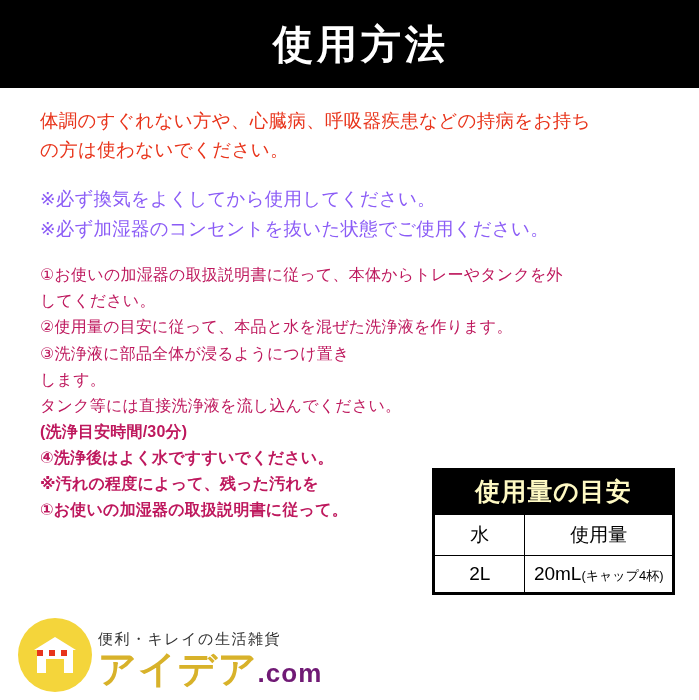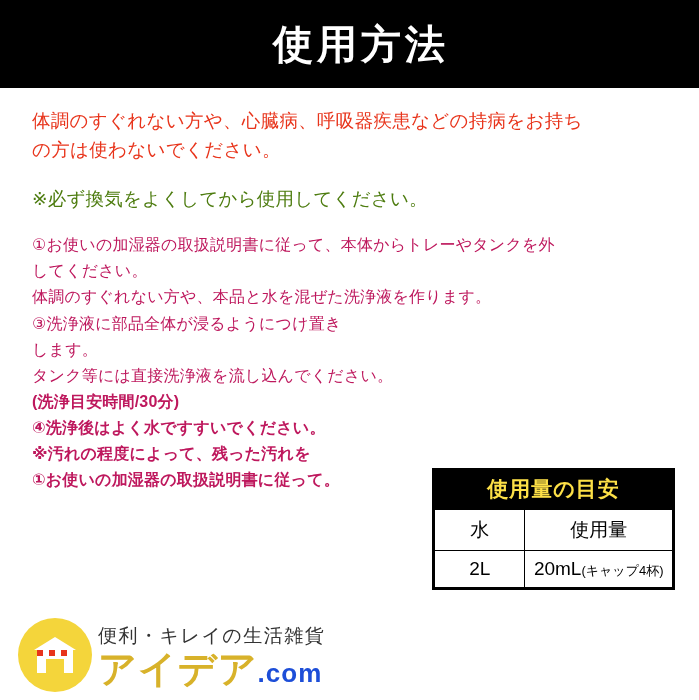--- a/index.html
+++ b/index.html
@@ -36,34 +36,34 @@
     color: #ffffff;
     font-size: 40px;
     font-weight: bold;
     letter-spacing: 4px;
     line-height: 1;
     font-family: "DejaVu Sans", "Liberation Sans", sans-serif;
   }
 
   
   .content {
-    padding: 0 32px;
+    padding: 0 40px;
     box-sizing: border-box;
     position: relative;
   }
   .warning {
     color: #e8341b;
     font-size: 18.5px;
     line-height: 1.55;
     margin-top: 19px;
     letter-spacing: 0.3px;
   }
   .note-block {
     margin-top: 20px;
-    color: #4d7c0f;
+    color: #8b5cf6;
     font-size: 18.5px;
     line-height: 1.62;
     letter-spacing: 0.2px;
   }
   .steps-block {
     margin-top: 18px;
     color: #be185d;
     font-size: 16px;
     line-height: 1.63;
     letter-spacing: 0.2px;
@@ -85,23 +85,23 @@
     position: absolute;
     right: 24px;
     top: 468px;
     width: 243px;
     border: 2px solid #000000;
     box-sizing: border-box;
     background: #ffffff;
   }
   .usage-table .tbl-title {
     background: #000000;
-    color: #fde047;
+    color: #fef9c3;
     text-align: center;
-    font-size: 21px;
+    font-size: 25px;
     font-weight: bold;
     padding: 5px 0 6px;
     letter-spacing: 1px;
   }
   .usage-table table {
     border-collapse: collapse;
     width: 100%;
   }
   .usage-table th,
   .usage-table td {
@@ -144,34 +144,34 @@
     left: 50%;
     top: 50%;
     transform: translate(-50%, -50%);
     width: 46px;
     height: 40px;
   }
   .footer-text {
     padding-bottom: 4px;
   }
   .footer-tag {
-    font-size: 19px;
+    font-size: 15px;
     color: #333333;
     letter-spacing: 1.5px;
     margin-bottom: 1px;
   }
   .footer-brand {
     font-size: 38px;
     color: #d8b22a;
     font-weight: bold;
     line-height: 1;
     letter-spacing: 1px;
   }
   .footer-brand .dotcom {
-    color: #1d4ed8;
+    color: #701a75;
     font-size: 26px;
     font-weight: bold;
   }
 </style>
 </head>
 <body>
 
 <div class="page">
 
   <div class="header">
@@ -180,26 +180,27 @@
 
   <div class="content">
 
     <div class="warning">
       <p>体調のすぐれない方や、心臓病、呼吸器疾患などの持病をお持ち</p>
       <p>の方は使わないでください。</p>
     </div>
 
     <div class="note-block">
       <p>※必ず換気をよくしてから使用してください。</p>
+      <p>※必ず加湿器のコンセントを抜いた状態でご使用ください。</p>
     </div>
 
     <div class="steps-block">
       <p>①お使いの加湿器の取扱説明書に従って、本体からトレーやタンクを外</p>
       <p>してください。</p>
-      <p>体調のすぐれない方や、本品と水を混ぜた洗浄液を作ります。</p>
+      <p>②使用量の目安に従って、本品と水を混ぜた洗浄液を作ります。</p>
       <p>③洗浄液に部品全体が浸るようにつけ置き</p>
       <p>します。</p>
       <p>タンク等には直接洗浄液を流し込んでください。</p>
       <div class="lower-steps">
         <p>(洗浄目安時間/30分)</p>
         <p>④洗浄後はよく水ですすいでください。</p>
         <p>※汚れの程度によって、残った汚れを</p>
         <p>①お使いの加湿器の取扱説明書に従って。</p>
       </div>
     </div>

